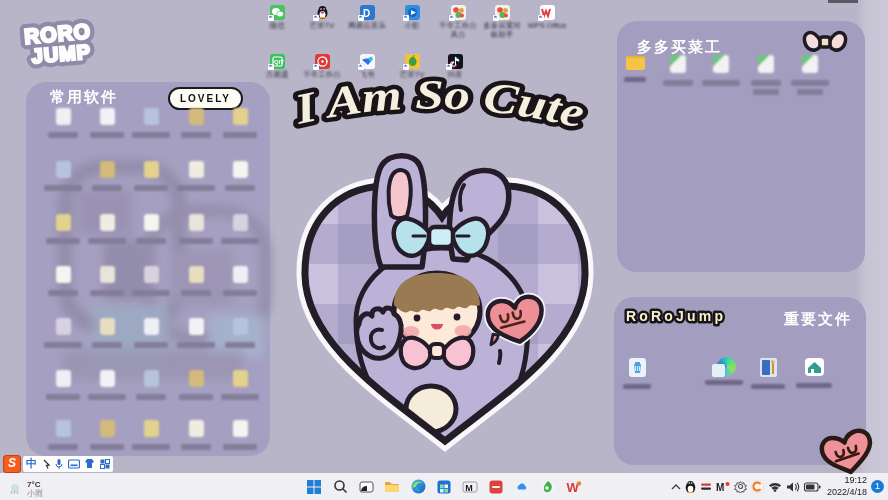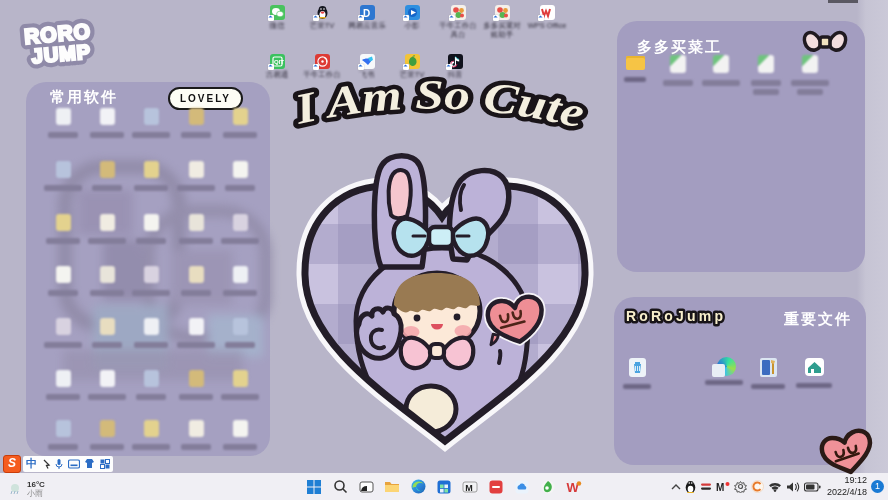--- a/index.html
+++ b/index.html
@@ -478,21 +478,21 @@
       </svg>
   </div>
 </div>
 
 <div id="taskbar"></div>
 <div style="position:absolute;bottom:2px;left:8px;z-index:6;display:flex;align-items:center;gap:5px;">
  <svg width="14" height="14">
       <circle cx="7" cy="6" r="4" fill="#cfe3dc"></circle>
       <path d="M4,9 l-1,3 M7,9 l-1,3 M10,9 l-1,3" stroke="#9db8cc" stroke-width="1"></path>
     </svg>
- <div style="font-size:8px;line-height:9px;color:#333;"><b>16°C</b><br><span style="color:#8a8a8a;">小雨</span></div>
+ <div style="font-size:8px;line-height:9px;color:#333;"><b>7°C</b><br><span style="color:#8a8a8a;">小雨</span></div>
 </div>
 <div id="tbcenter" class="tray" style="left:306px;gap:10px;">
     <div style="width:16px;height:16px;display:flex;align-items:center;justify-content:center;">
       <svg width="14" height="14">
         <rect x="0" y="0" width="6.5" height="6.5" fill="#1f7fd4"></rect>
         <rect x="7.5" y="0" width="6.5" height="6.5" fill="#1f7fd4"></rect>
         <rect x="0" y="7.5" width="6.5" height="6.5" fill="#1f7fd4"></rect>
         <rect x="7.5" y="7.5" width="6.5" height="6.5" fill="#1f7fd4"></rect>
       </svg>
     </div>

